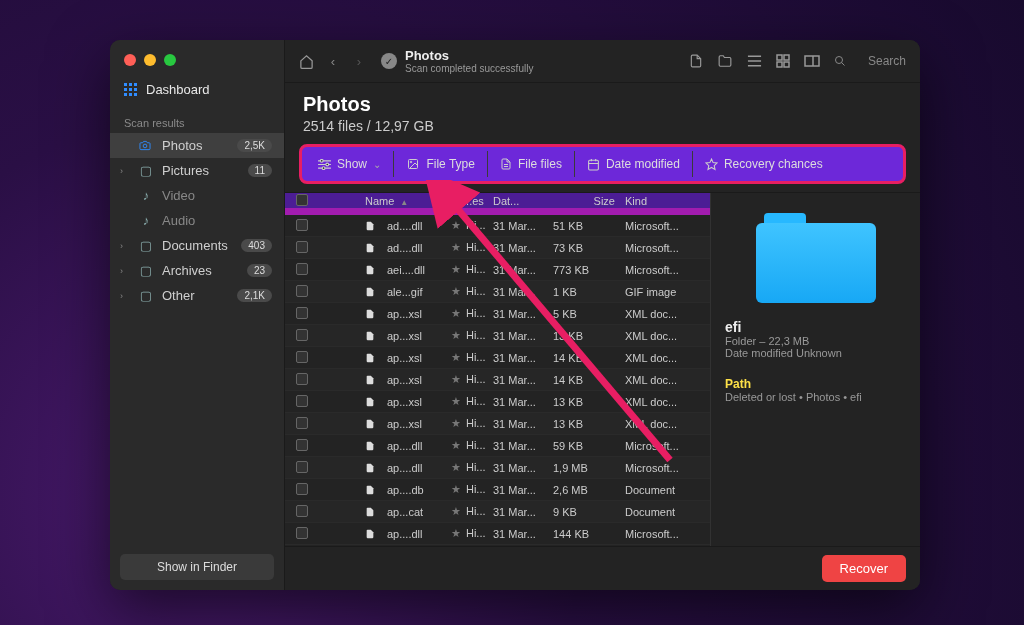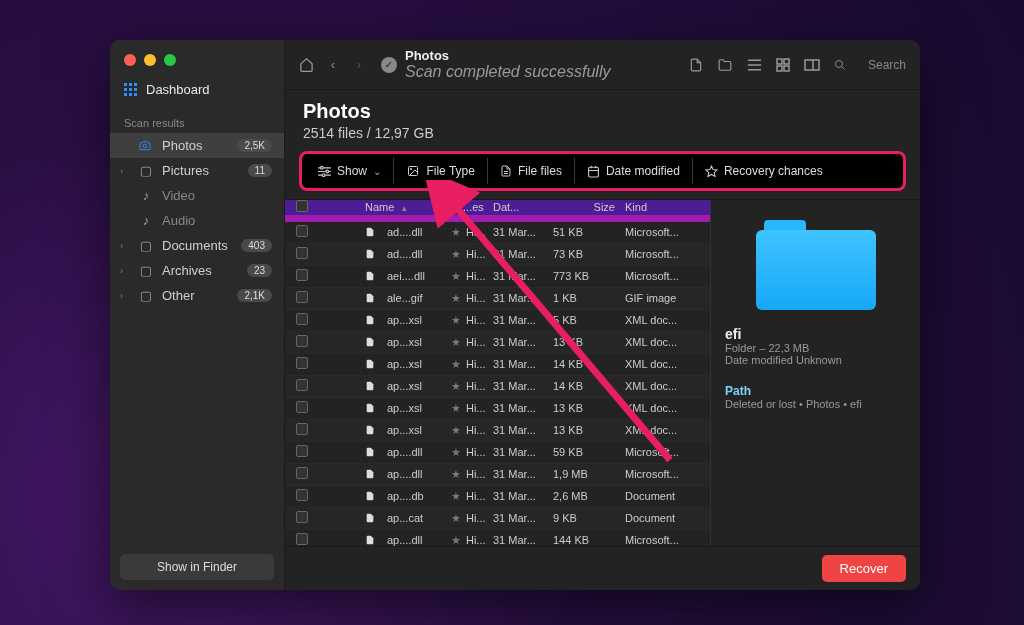--- a/index.html
+++ b/index.html
@@ -57,32 +57,32 @@
   .main { flex:1; display:flex; flex-direction:column; background:#232323; }
   .toolbar {
     display:flex; align-items:center; gap:10px; padding: 8px 14px;
     border-bottom: 1px solid #1a1a1a;
   }
   .tb-icon { color:#888; width:16px; text-align:center; cursor:default; }
   .tb-status { display:flex; align-items:center; gap:8px; margin-left:4px; flex:1; }
   .tb-check { width:16px; height:16px; border-radius:50%; background:#888; color:#222;
     display:flex; align-items:center; justify-content:center; font-size:10px; }
   .tb-status .t { font-size:13px; font-weight:600; color:#eee; }
-  .tb-status .s { font-size:16px; color:#999;font-style:italic; }
+  .tb-status .s { font-size:10px; color:#999; }
   .tb-right { display:flex; align-items:center; gap:14px; color:#888; }
   .tb-right .ic { cursor:default; }
   .search { display:flex; align-items:center; gap:22px; color:#888; font-size:12px; }
   .head { padding: 10px 18px 6px; }
   .head h1 { font-size:20px; font-weight:600; color:#fff; }
   .head .sub { font-size:14px; color:#ccc; font-weight:500; margin-top:2px; }
   
   .filterbar-wrap { padding: 4px 14px 8px; }
   .filterbar {
     display:flex; gap:0; border:3px solid #e81e63; border-radius:8px;
-    padding:4px; background:#000000;
+    padding:4px; background:#6d28d9;
   }
   .fbtn {
     display:flex; align-items:center; gap:6px; padding:6px 12px;
     border-right:1px solid #3a3a3a; color:#ddd; font-size:12px; cursor:default;
   }
   .fbtn:last-child { border-right:none; }
   .fbtn .fic { color:#bbb; }
   
   .content { flex:1; display:flex; overflow:hidden; border-top:1px solid #1a1a1a; }
   .table { flex:1; overflow:hidden; display:flex; flex-direction:column; }
@@ -118,21 +118,21 @@
     position:absolute; top:0; left:8px; width:42px; height:16px;
     background:#27b8ff; border-radius:4px 4px 0 0;
   }
   .folder-icon .body {
     position:absolute; top:10px; left:0; width:120px; height:80px;
     background: linear-gradient(#3fc4ff,#17a8f5);
     border-radius:6px;
   }
   .insp-name { font-size:14px; font-weight:600; color:#eee; }
   .insp-line { font-size:11px; color:#999; }
-  .insp-h { font-size:12px; color:#7dd3fc; font-weight:600; margin-top:6px; }
+  .insp-h { font-size:12px; color:#fde047; font-weight:600; margin-top:6px; }
   .insp-path { font-size:11px; color:#999; }
   
   .footer { padding: 8px 14px; display:flex; justify-content:flex-end;
     border-top:1px solid #1a1a1a; }
   .recover { background:#ef4444; color:#fff; border:none; padding:6px 18px;
     border-radius:5px; font-size:13px; }
   
   .arrow { position:absolute; left:420px; top:180px; pointer-events:none; }
   input[type=checkbox]{ appearance:none; width:12px; height:12px; border:1px solid #666;
     border-radius:2px; background:#333; }

